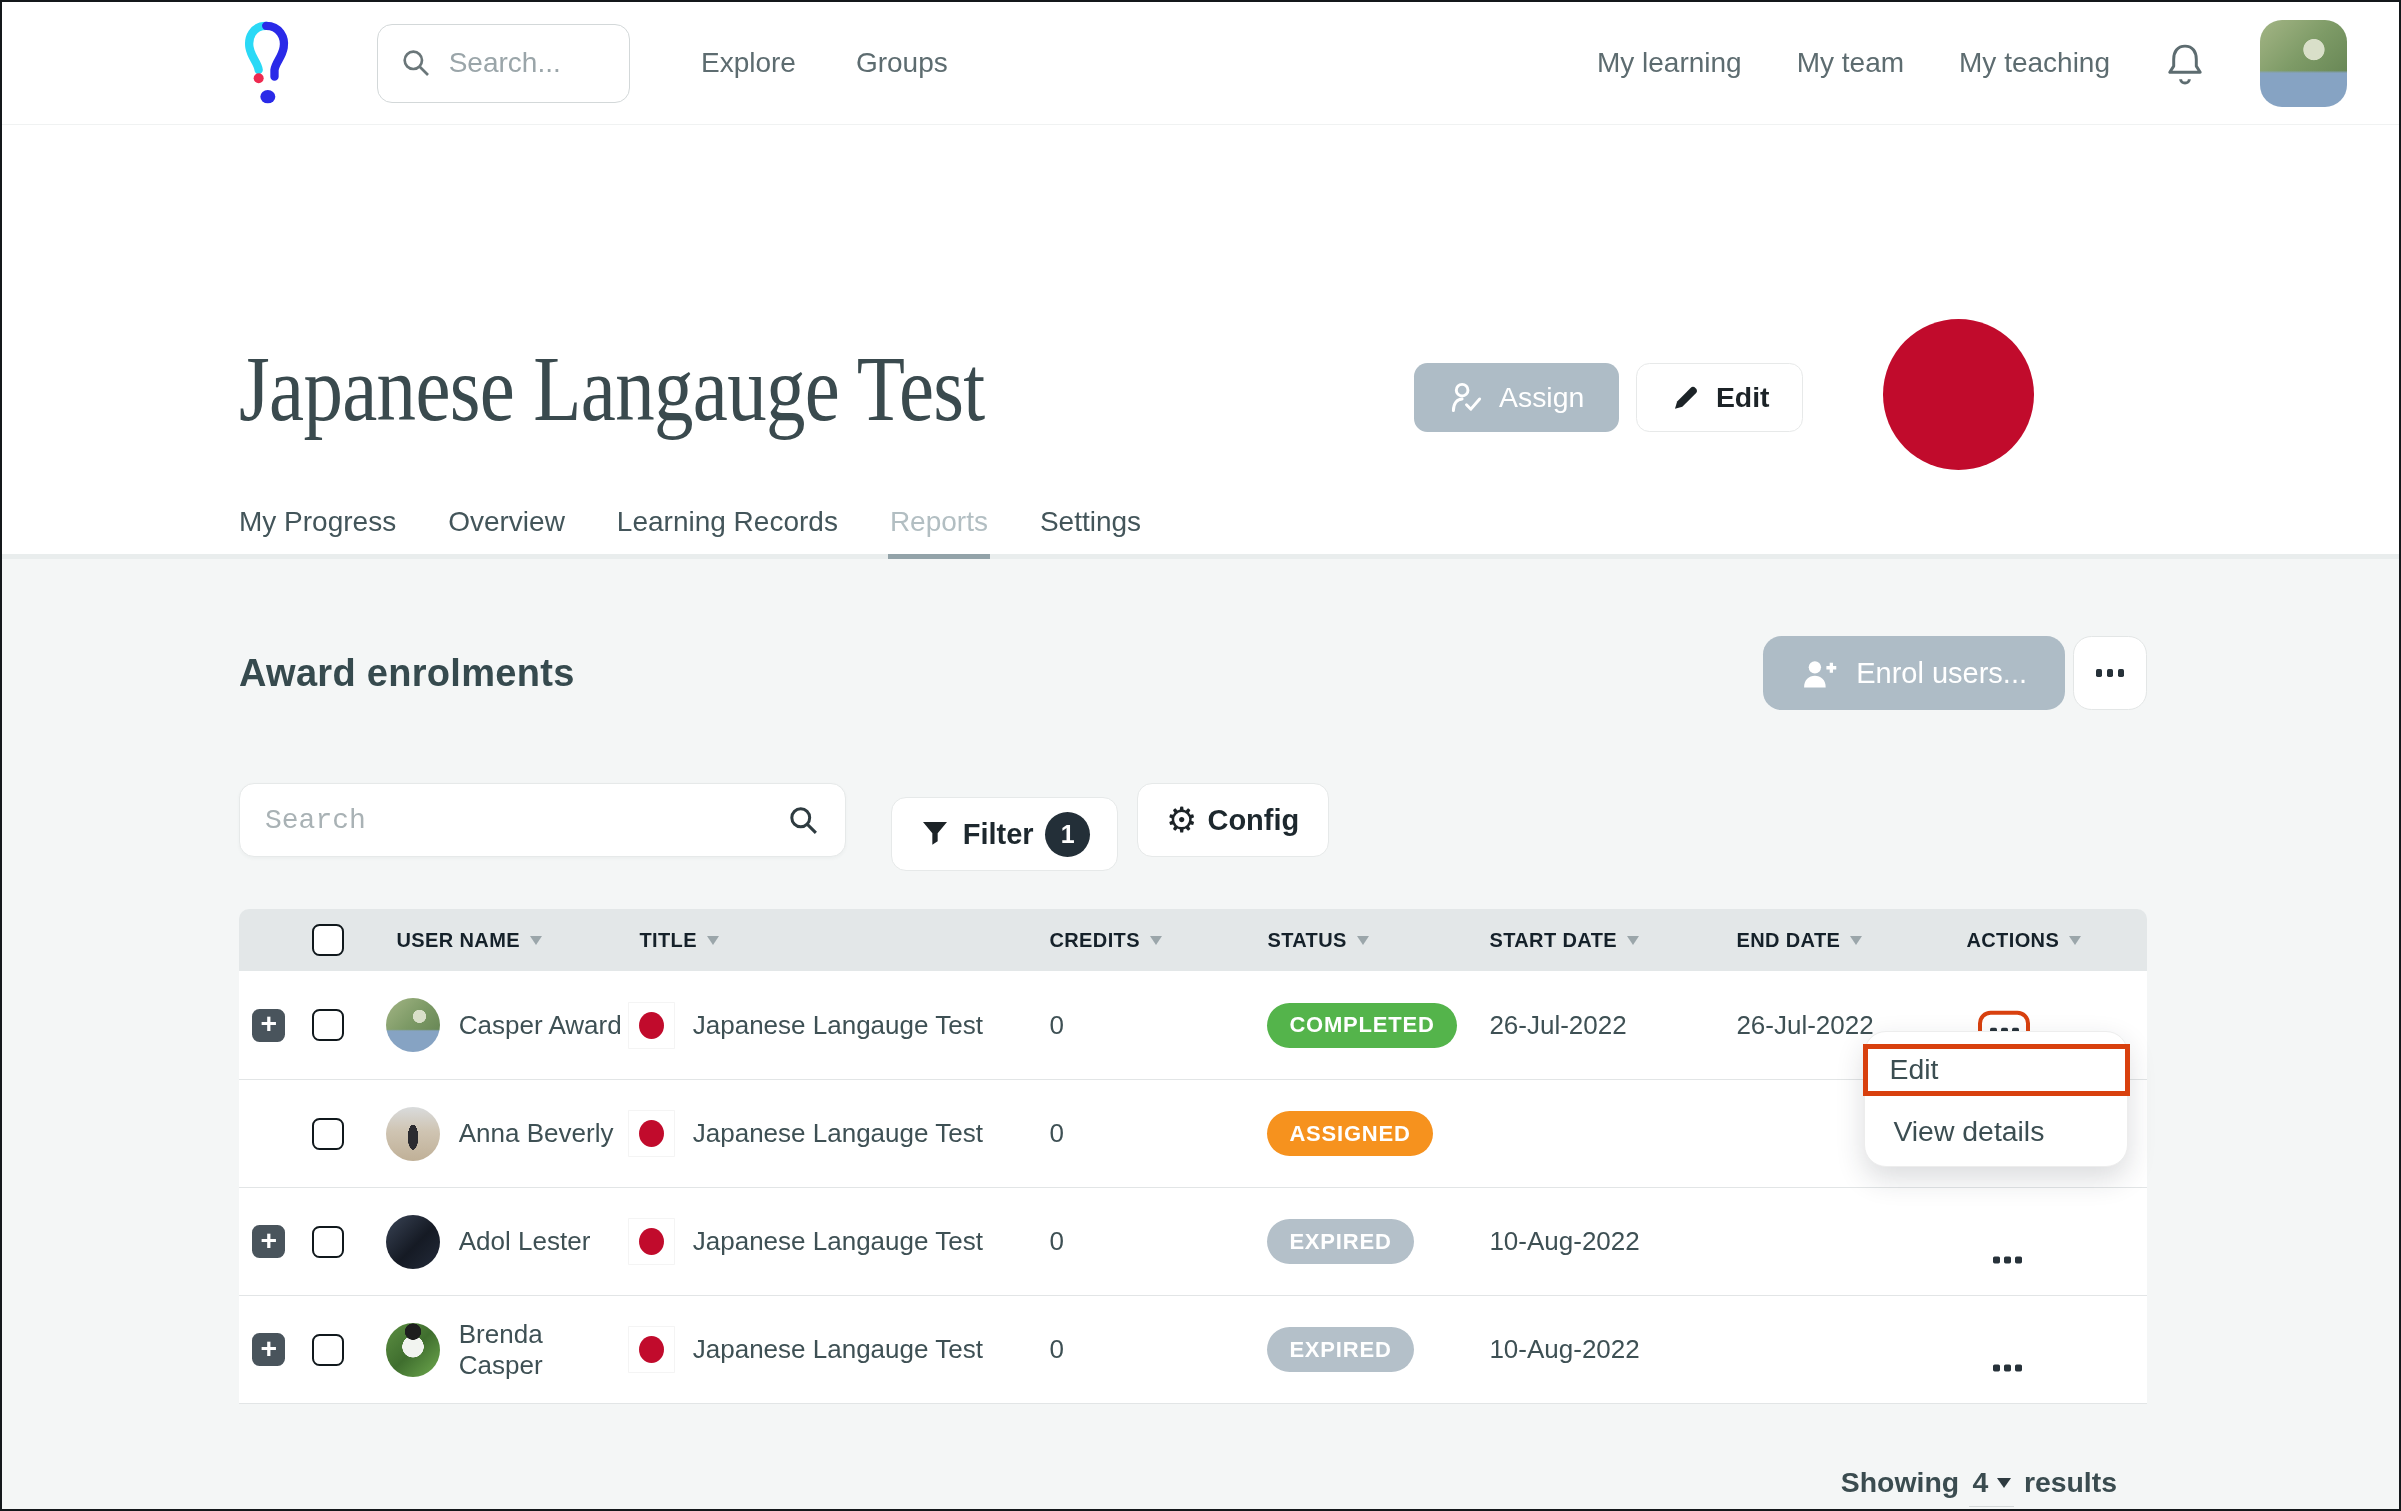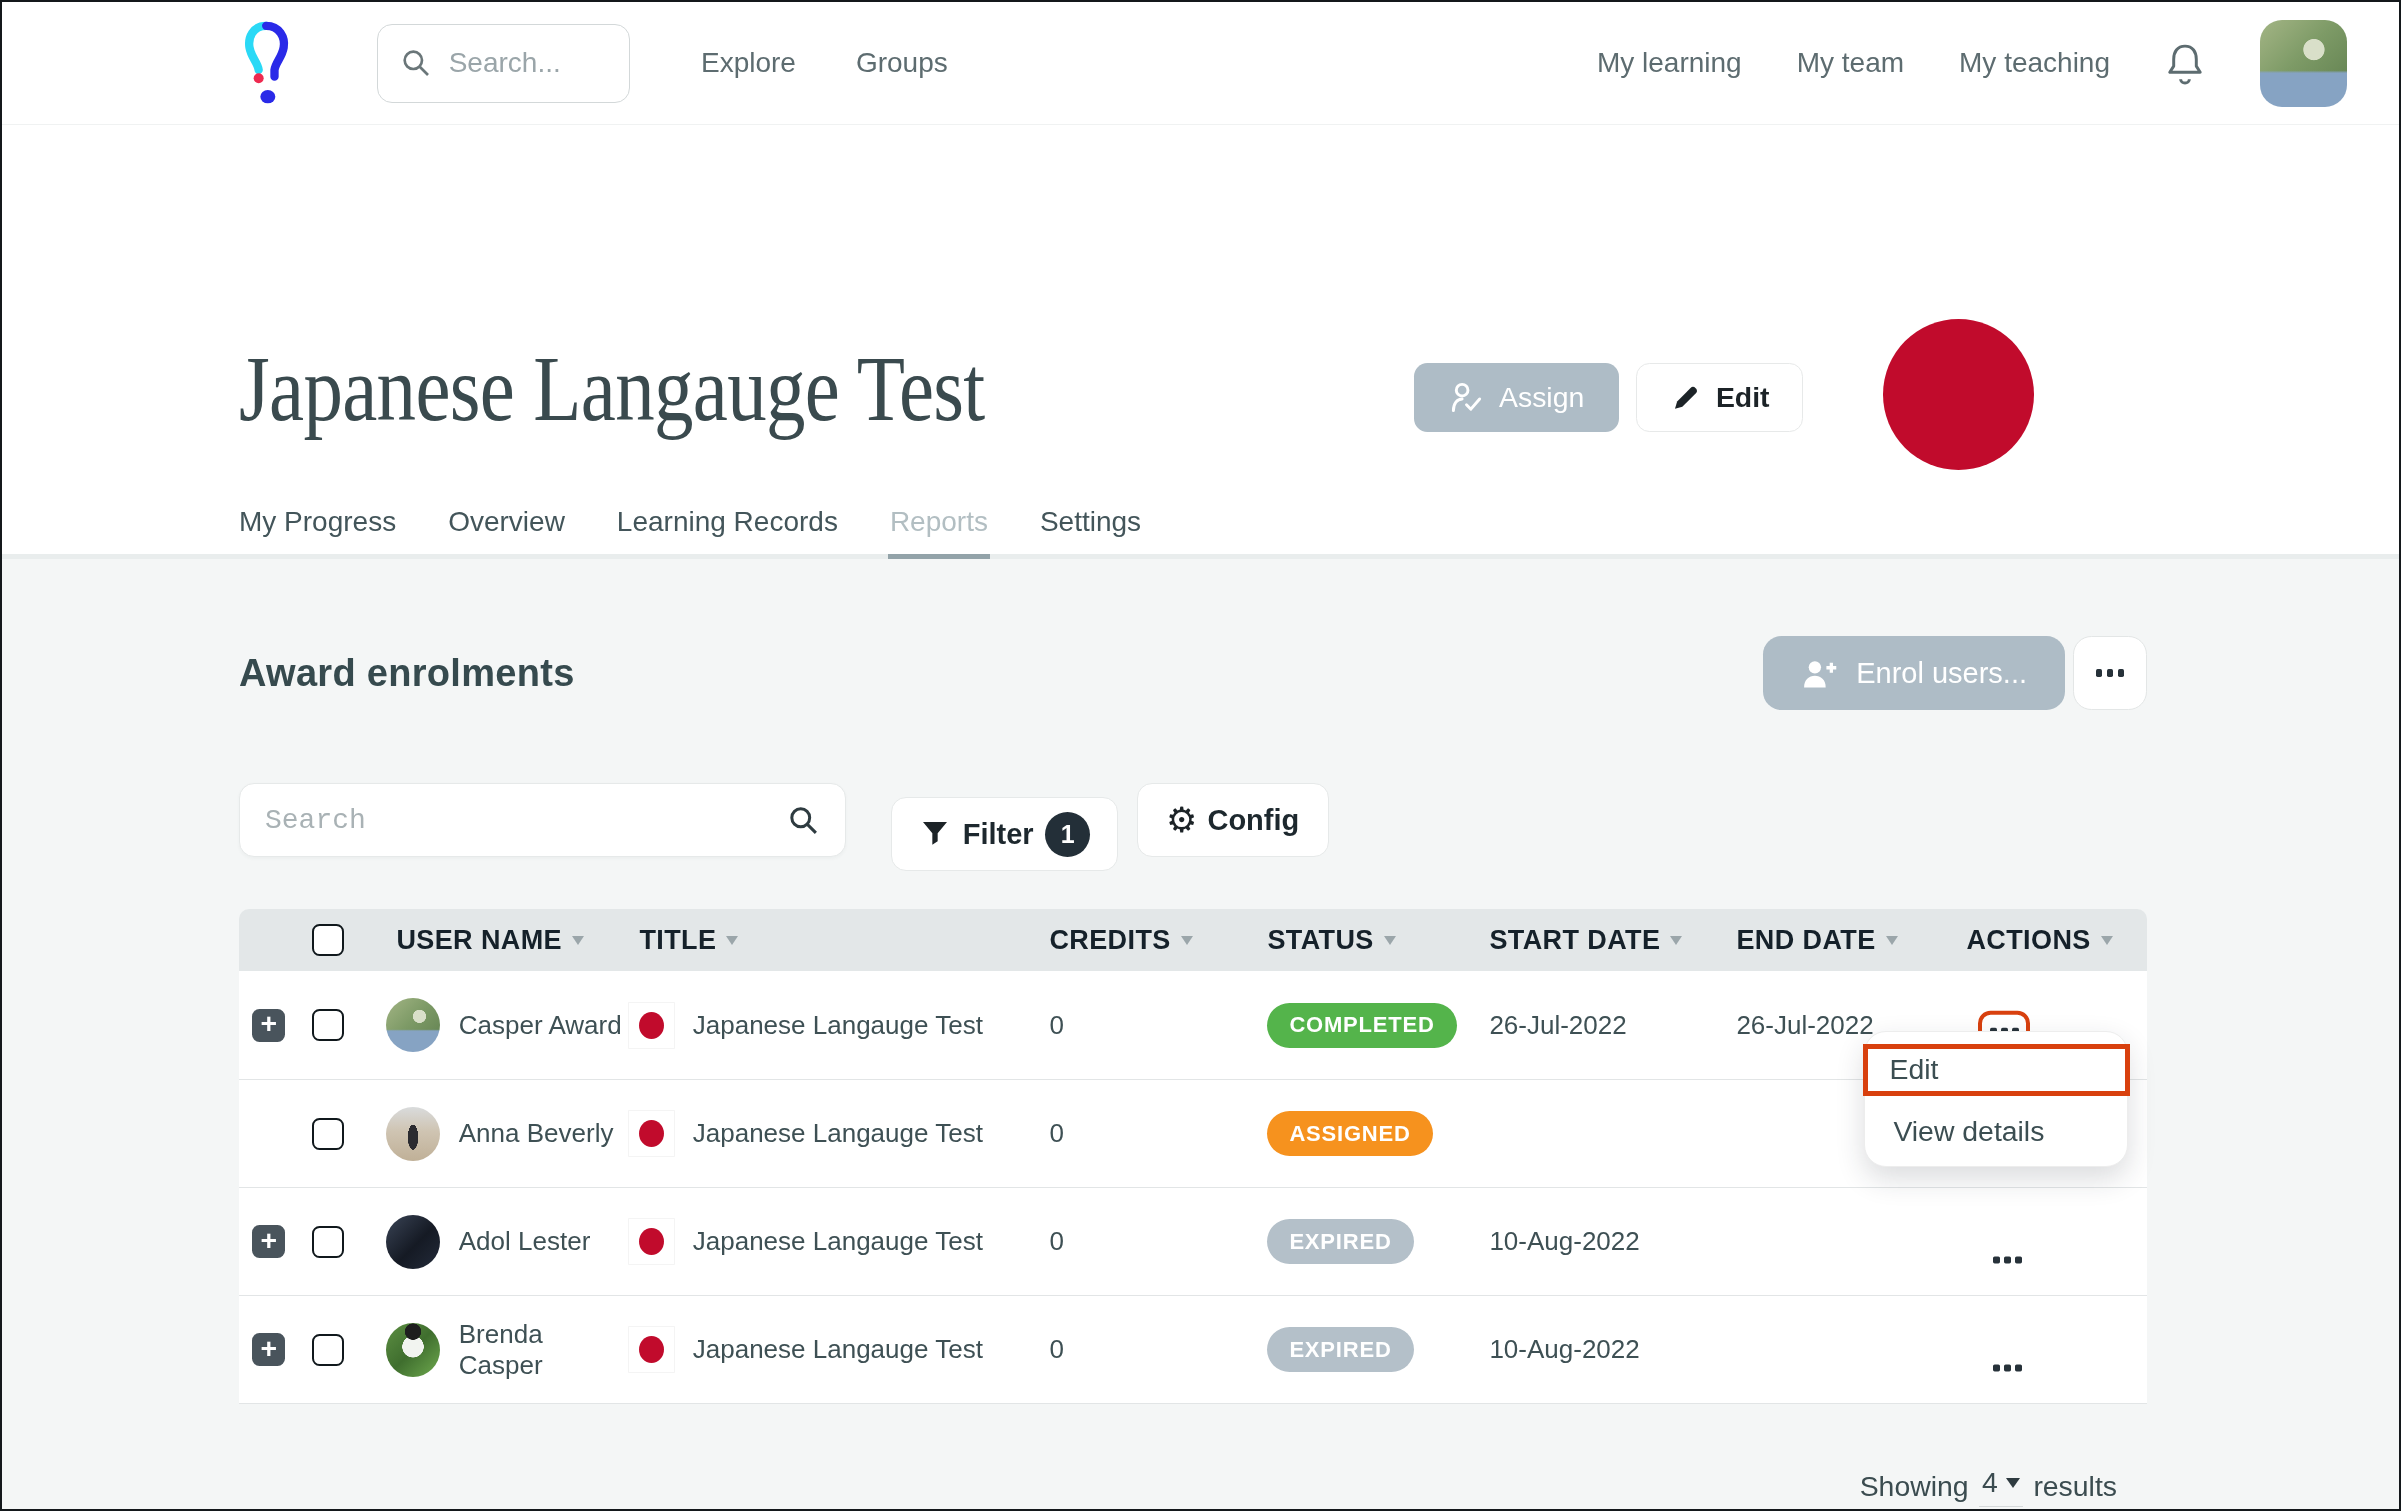--- a/index.html
+++ b/index.html
@@ -85,21 +85,21 @@
   .filter-badge{width:45px; height:45px; border-radius:50%; background:#232f38; color:#fff;
             font-size:25px; font-weight:bold; display:flex; align-items:center; justify-content:center;}
   .gear-glyph{font-family:"DejaVu Sans", sans-serif; font-size:35px; color:#1c2327; line-height:1;}
 
   
   .table{margin-top:38px; border-radius:10px 10px 0 0; overflow:visible;
          border-bottom:0.8px solid var(--line);}
   .t-row{display:grid; grid-template-columns:50px 84px 243px 410px 218px 222px 247px 230px 1fr;
          align-items:center; padding-left:13.4px; background:#fff;}
   .t-head{background:#e3e7e8; border-radius:10px 10px 0 0; height:62px;}
-  .t-head .cell{font-size:27px; font-weight:bold; color:var(--ink-dark); letter-spacing:0.4px;
+  .t-head .cell{font-size:20px; font-weight:bold; color:var(--ink-dark); letter-spacing:0.4px;
          display:flex; align-items:center; white-space:nowrap;}
   .t-body .t-row{height:108px;}
   .t-body .t-row + .t-row{border-top:0.8px solid var(--line);}
   .cell{padding-left:10px; display:flex; align-items:center; font-size:26px; color:var(--ink);}
   .cell.no-pad{padding-left:0;}
   .caret{width:0; height:0; border-left:6.7px solid transparent; border-right:6.7px solid transparent;
          border-top:9.2px solid #9ba6aa; margin-left:10px; flex:0 0 auto;}
   .checkbox{width:32px; height:32px; border:2.9px solid #10181c; border-radius:7.5px; background:#fff;
          cursor:pointer;}
   .expand{width:33px; height:33px; background:#49545c; border-radius:7.5px; color:#fff; font-size:28.4px;
@@ -120,22 +120,22 @@
 
   
   .menu{position:absolute; left:1862px; top:1029px; width:264px; height:136px; background:#fff;
         border:0.8px solid #ededed; border-radius:22px; box-shadow:0 11.7px 28.4px rgba(30,40,50,.16); z-index:5;}
   .menu-item{font-size:28.4px; color:#3c4e52; cursor:pointer; display:flex; align-items:center;}
   .menu-item.hl{position:absolute; left:-2.5px; right:-3.3px; top:11.7px; height:52px;
         border:5px solid var(--hl); padding-left:22px; background:#fff;}
   .menu-item.plain{position:absolute; left:0; right:0; top:75px; height:49px; padding-left:28.4px;}
 
   
-  .results-row{display:flex; justify-content:flex-end; align-items:center; gap:10px;
-        margin-top:62px; padding-right:30px; font-size:28.4px; color:#3b4c50;}
+  .results-row{display:flex; justify-content:flex-end; align-items:flex-start; gap:10px;
+        margin-top:62px; padding-right:30px; font-size:28.4px; color:#3b4c50;font-weight:bold;}
   .count-dd{display:inline-flex; align-items:center; gap:8.4px; border-bottom:1.7px solid #d5d9da;
         padding:0 3.3px 6.7px 3.3px; cursor:pointer;}
   .count-dd .dd-caret{width:0; height:0; border-left:7.5px solid transparent;
         border-right:7.5px solid transparent; border-top:10px solid #2e3b40;}
   svg{display:block;}
 </style>
 </head>
 <body>
 
 <div class="page">

